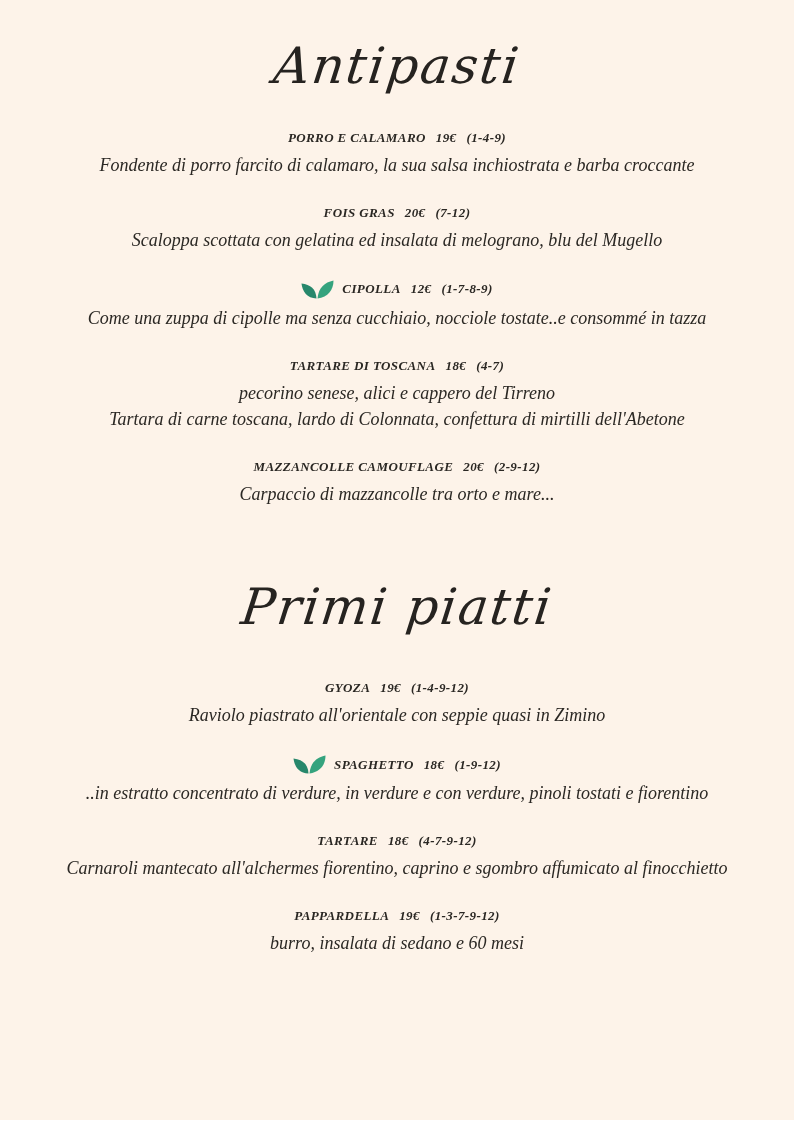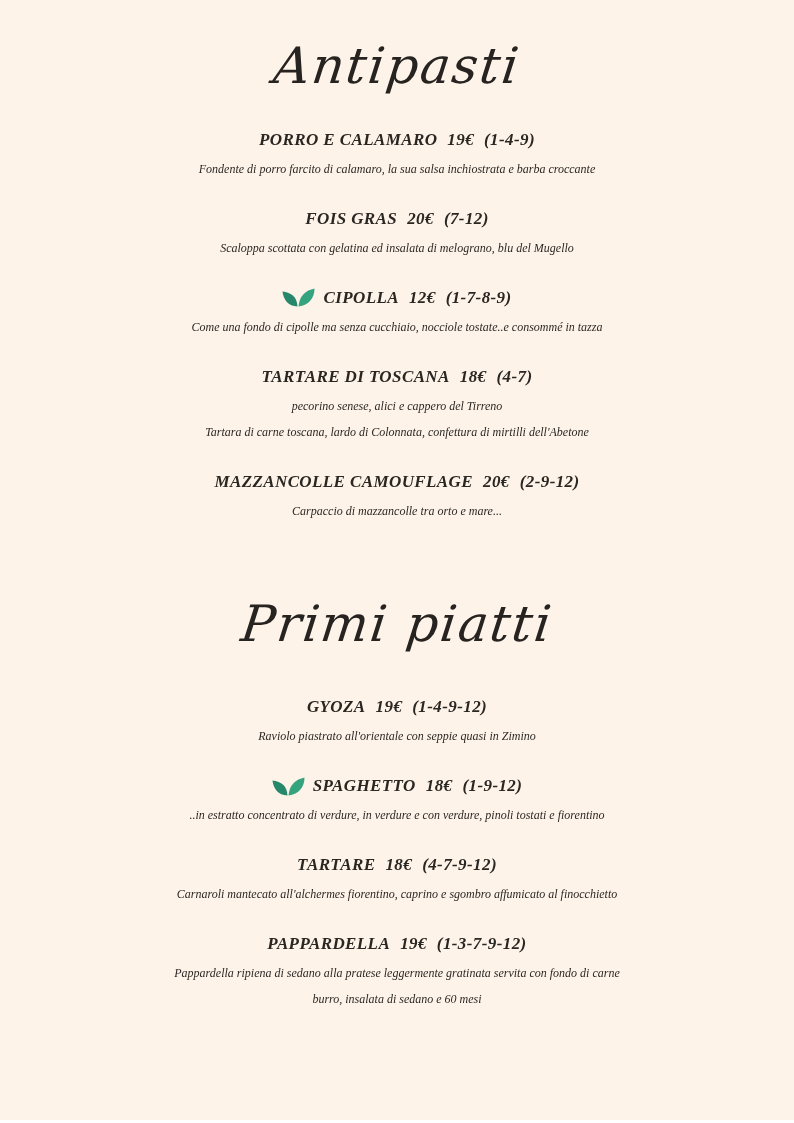--- a/index.html
+++ b/index.html
@@ -33,30 +33,30 @@
     text-align:center;
     margin-bottom:27px;
   }
   .item-title{
     display:flex;
     justify-content:center;
     align-items:center;
     gap:8px;
     font-style:italic;
     font-weight:600;
-    font-size:17px;
+    font-size:13px;
     letter-spacing:.4px;
     color:#2a2723;
     margin-bottom:6px;
   }
   .item-title .price{margin-left:2px;}
   .item-title .allergens{margin-left:2px;}
   .item-desc{
     font-style:italic;
-    font-size:12px;
+    font-size:18px;
     line-height:26px;
     color:#2b2824;
     max-width:756px;
     margin:0 auto;
   }
   .leaf{
     display:inline-block;
     width:33px;height:19px;
     flex:0 0 auto;
   }
@@ -95,21 +95,21 @@
     <div class="menu-item">
       <div class="item-title">
         <svg class="leaf" viewBox="0 0 33 19" aria-hidden="true">
           <path d="M15.5,18.5 C6,18 1.5,12 0.5,3.5 C9.5,4.5 15,9 15.5,18.5 Z" fill="#27876b"></path>
           <path d="M16.5,18.5 C17.5,7.5 23.5,2.5 32.5,0.5 C32.5,10 27,17 16.5,18.5 Z" fill="#35a37e"></path>
         </svg>
         <span>CIPOLLA</span>
         <span class="price">12€</span>
         <span class="allergens">(1-7-8-9)</span>
       </div>
-      <div class="item-desc">Come una fondo di cipolle ma senza cucchiaio, nocciole tostate..e consommé in tazza</div>
+      <div class="item-desc">Come una zuppa di cipolle ma senza cucchiaio, nocciole tostate..e consommé in tazza</div>
     </div>
 
     <div class="menu-item">
       <div class="item-title">
         <span>TARTARE DI TOSCANA</span>
         <span class="price">18€</span>
         <span class="allergens">(4-7)</span>
       </div>
       <div class="item-desc">pecorino senese, alici e cappero del Tirreno</div>
       <div class="item-desc">Tartara di carne toscana, lardo di Colonnata, confettura di mirtilli dell'Abetone</div>
@@ -160,20 +160,19 @@
       </div>
       <div class="item-desc">Carnaroli mantecato all'alchermes fiorentino, caprino e sgombro affumicato al finocchietto</div>
     </div>
 
     <div class="menu-item">
       <div class="item-title">
         <span>PAPPARDELLA</span>
         <span class="price">19€</span>
         <span class="allergens">(1-3-7-9-12)</span>
       </div>
-      <div class="item-desc">Pappardella ripiena di sedano alla pratese leggermente gratinata servita con fondo di carne</div>
       <div class="item-desc">burro, insalata di sedano e 60 mesi</div>
     </div>
 
   </div>
 
   <div class="bottom-edge"></div>
 </div>
 
 </body></html>

